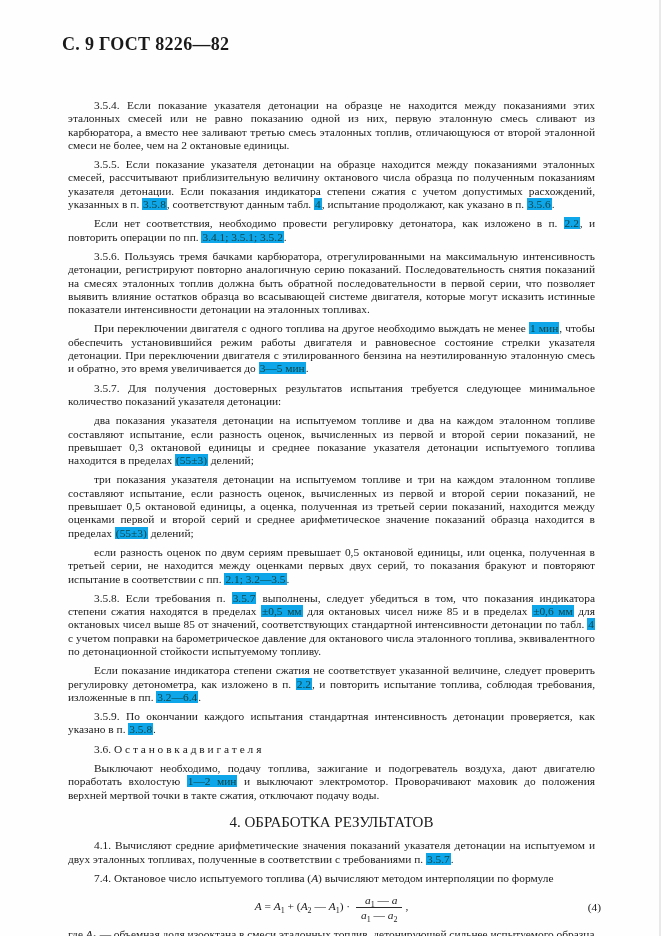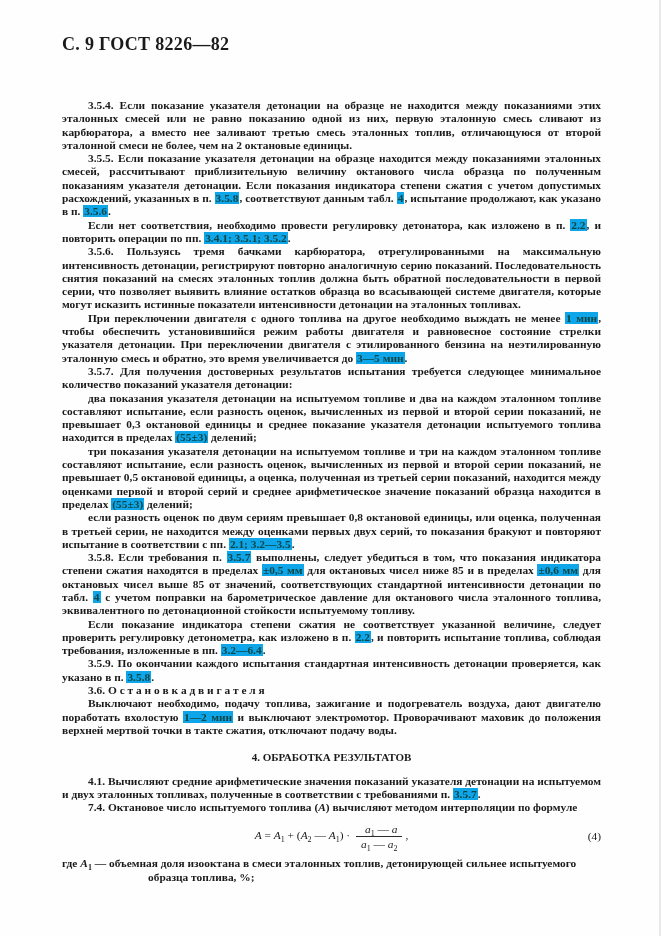--- a/index.html
+++ b/index.html
@@ -17,34 +17,33 @@
     font-size:18px;
     font-weight:bold;
     letter-spacing:0.3px;
     margin-bottom:44px;
   }
   .doc-body {
     font-size:11.4px;
     line-height:13.3px;
   }
   .para {
-    margin:0;
+    margin:6px;
     text-align:justify;
     text-indent:26px;
-    font-weight:bold;
   }
   .para.hang {
     text-indent:-86px;
     padding-left:86px;
     text-align:left;
   }
   .section-heading {
     text-align:center;
-    font-weight:bold;
-    font-size:11px;
+    font-weight:normal;
+    font-size:15px;
     margin:14px 0 10px 0;
   }
   .hl {
     background:#0ea5e9;
     color:#0c4644;
     padding:0 1px;
     cursor:pointer;
   }
   .it { font-style:italic; }
   sub { font-size:8px; line-height:0; }
@@ -84,21 +83,21 @@
   </div>
   <div class="doc-body">
       <p class="para"><span>3.5.4. Если показание указателя детонации на образце не находится между показаниями этих эталонных смесей или не равно показанию одной из них, первую эталонную смесь сливают из карбюратора, а вместо нее заливают третью смесь эталонных топлив, отличающуюся от второй эталонной смеси не более, чем на 2 октановые единицы.</span></p>
       <p class="para"><span>3.5.5. Если показание указателя детонации на образце находится между показаниями эталонных смесей, рассчитывают приблизительную величину октанового числа образца по полученным показаниям указателя детонации. Если показания индикатора степени сжатия с учетом допустимых расхождений, указанных в п. </span><span class="hl">3.5.8</span><span>, соответствуют данным табл. </span><span class="hl">4</span><span>, испытание продолжают, как указано в п. </span><span class="hl">3.5.6</span><span>.</span></p>
       <p class="para"><span>Если нет соответствия, необходимо провести регулировку детонатора, как изложено в п. </span><span class="hl">2.2</span><span>, и повторить операции по пп. </span><span class="hl">3.4.1; 3.5.1; 3.5.2</span><span>.</span></p>
       <p class="para"><span>3.5.6. Пользуясь тремя бачками карбюратора, отрегулированными на максимальную интенсивность детонации, регистрируют повторно аналогичную серию показаний. Последовательность снятия показаний на смесях эталонных топлив должна быть обратной последовательности в первой серии, что позволяет выявить влияние остатков образца во всасывающей системе двигателя, которые могут исказить истинные показатели интенсивности детонации на эталонных топливах.</span></p>
       <p class="para"><span>При переключении двигателя с одного топлива на другое необходимо выждать не менее </span><span class="hl">1 мин</span><span>, чтобы обеспечить установившийся режим работы двигателя и равновесное состояние стрелки указателя детонации. При переключении двигателя с этилированного бензина на неэтилированную эталонную смесь и обратно, это время увеличивается до </span><span class="hl">3—5 мин</span><span>.</span></p>
       <p class="para"><span>3.5.7. Для получения достоверных результатов испытания требуется следующее минимальное количество показаний указателя детонации:</span></p>
       <p class="para"><span>два показания указателя детонации на испытуемом топливе и два на каждом эталонном топливе составляют испытание, если разность оценок, вычисленных из первой и второй серии показаний, не превышает 0,3 октановой единицы и среднее показание указателя детонации испытуемого топлива находится в пределах </span><span class="hl">(55±3)</span><span> делений;</span></p>
       <p class="para"><span>три показания указателя детонации на испытуемом топливе и три на каждом эталонном топливе составляют испытание, если разность оценок, вычисленных из первой и второй серии показаний, не превышает 0,5 октановой единицы, а оценка, полученная из третьей серии показаний, находится между оценками первой и второй серий и среднее арифметическое значение показаний образца находится в пределах </span><span class="hl">(55±3)</span><span> делений;</span></p>
-      <p class="para"><span>если разность оценок по двум сериям превышает 0,8 октановой единицы, или оценка, полученная в третьей серии, не находится между оценками первых двух серий, то показания бракуют и повторяют испытание в соответствии с пп. </span><span class="hl">2.1; 3.2—3.5</span><span>.</span></p>
+      <p class="para"><span>если разность оценок по двум сериям превышает 0,5 октановой единицы, или оценка, полученная в третьей серии, не находится между оценками первых двух серий, то показания бракуют и повторяют испытание в соответствии с пп. </span><span class="hl">2.1; 3.2—3.5</span><span>.</span></p>
       <p class="para"><span>3.5.8. Если требования п. </span><span class="hl">3.5.7</span><span> выполнены, следует убедиться в том, что показания индикатора степени сжатия находятся в пределах </span><span class="hl">±0,5 мм</span><span> для октановых чисел ниже 85 и в пределах </span><span class="hl">±0,6 мм</span><span> для октановых чисел выше 85 от значений, соответствующих стандартной интенсивности детонации по табл. </span><span class="hl">4</span><span> с учетом поправки на барометрическое давление для октанового числа эталонного топлива, эквивалентного по детонационной стойкости испытуемому топливу.</span></p>
       <p class="para"><span>Если показание индикатора степени сжатия не соответствует указанной величине, следует проверить регулировку детонометра, как изложено в п. </span><span class="hl">2.2</span><span>, и повторить испытание топлива, соблюдая требования, изложенные в пп. </span><span class="hl">3.2—6.4</span><span>.</span></p>
       <p class="para"><span>3.5.9. По окончании каждого испытания стандартная интенсивность детонации проверяется, как указано в п. </span><span class="hl">3.5.8</span><span>.</span></p>
       <p class="para"><span>3.6. О с т а н о в к а   д в и г а т е л я</span></p>
       <p class="para"><span>Выключают необходимо, подачу топлива, зажигание и подогреватель воздуха, дают двигателю поработать вхолостую </span><span class="hl">1—2 мин</span><span> и выключают электромотор. Проворачивают маховик до положения верхней мертвой точки в такте сжатия, отключают подачу воды.</span></p>
       <div class="section-heading"><span>4. ОБРАБОТКА РЕЗУЛЬТАТОВ</span></div>
       <p class="para"><span>4.1. Вычисляют средние арифметические значения показаний указателя детонации на испытуемом и двух эталонных топливах, полученные в соответствии с требованиями п. </span><span class="hl">3.5.7</span><span>.</span></p>
       <p class="para"><span>7.4. Октановое число испытуемого топлива (</span><span class="it">А</span><span>) вычисляют методом интерполяции по формуле</span></p>
       <div class="formula-row"><span class="formula-body"><span class="it">А</span><span> = </span><span class="it">А</span><sub>1</sub><span> + (</span><span class="it">А</span><sub>2</sub><span> — </span><span class="it">А</span><sub>1</sub><span>) · </span><span class="frac"><span class="num"><span class="it">а</span><sub>1</sub><span> — </span><span class="it">а</span></span><span class="den"><span class="it">а</span><sub>1</sub><span> — </span><span class="it">а</span><sub>2</sub></span></span><span>,</span></span><span class="formula-number">(4)</span></div>
       <p class="para hang"><span>где </span><span class="it">А</span><sub>1</sub><span> — объемная доля изооктана в смеси эталонных топлив, детонирующей сильнее испытуемого образца топлива, %;</span></p>

